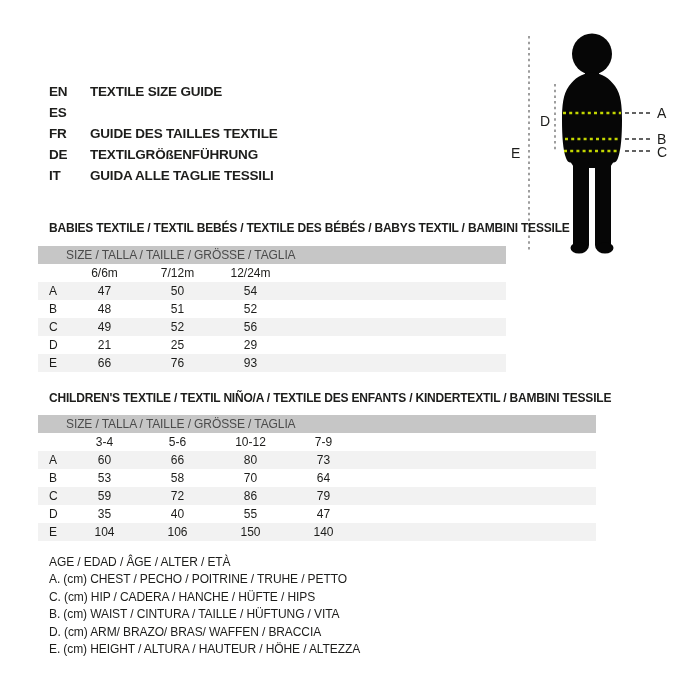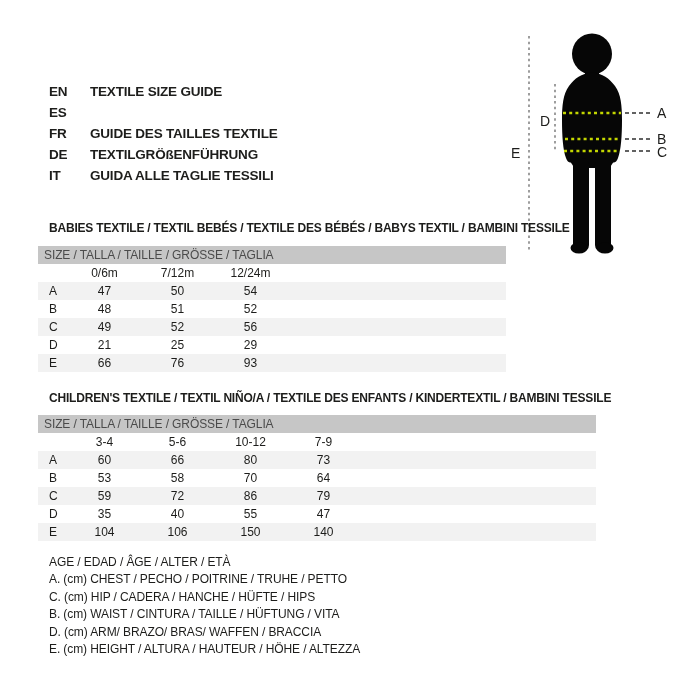--- a/index.html
+++ b/index.html
@@ -21,21 +21,21 @@
   .figure-wrap svg { display:block; width:215px; height:245px; }
   .measure-label { font-family:"Liberation Sans", sans-serif; font-size:14px; fill:#1d1d1b; }
   
   .section-title { position:absolute; left:49px; font-size:12px; font-weight:700; letter-spacing:-0.2px; white-space:nowrap; }
   #babies-title { top:221px; }
   #children-title { top:391px; }
   
   .size-table { position:absolute; left:38px; }
   #babies-table { top:246px; width:468px; }
   #children-table { top:415px; width:558px; }
-  .size-bar { height:18px; line-height:18px; background:#c6c6c6; color:#4b4b4b; font-size:12px; padding-left:6px; letter-spacing:-0.1px; }
+  .size-bar { height:18px; line-height:18px; background:#c6c6c6; color:#4b4b4b; font-size:12px; padding-left:28px; letter-spacing:-0.1px; }
   .t-row { display:grid; height:18px; line-height:18px; font-size:12px; }
   .cols-3 .t-row { grid-template-columns:30px 73px 73px 73px 1fr; }
   .cols-4 .t-row { grid-template-columns:30px 73px 73px 73px 73px 1fr; }
   .t-row.stripe { background:#f2f2f2; }
   .t-label { padding-left:11px; }
   .t-cell { text-align:center; }
   .t-colhead { color:#1d1d1b; }
   
   .legend { position:absolute; left:49px; top:554px; }
   .legend-line { height:17.4px; line-height:17.4px; font-size:12px; letter-spacing:-0.1px; white-space:nowrap; }
@@ -99,21 +99,21 @@
     <text x="26" y="138" class="measure-label">E</text>
   </svg>
 </div>
 
 <div class="section-title" id="babies-title">BABIES TEXTILE / TEXTIL BEBÉS / TEXTILE DES BÉBÉS / BABYS TEXTIL / BAMBINI TESSILE</div>
 <div class="size-table cols-3" id="babies-table">
   <div class="size-bar">SIZE / TALLA / TAILLE / GRÖSSE / TAGLIA</div>
   <div class="table-body">
       <div class="t-row t-colhead">
         <span class="t-label"></span>
-        <span class="t-cell">0/6m</span>
+        <span class="t-cell">6/6m</span>
         <span class="t-cell">7/12m</span>
         <span class="t-cell">12/24m</span>
         <span></span>
       </div>
       <div class="t-row stripe">
         <span class="t-label">A</span>
         <span class="t-cell">47</span>
         <span class="t-cell">50</span>
         <span class="t-cell">54</span>
         <span></span>

